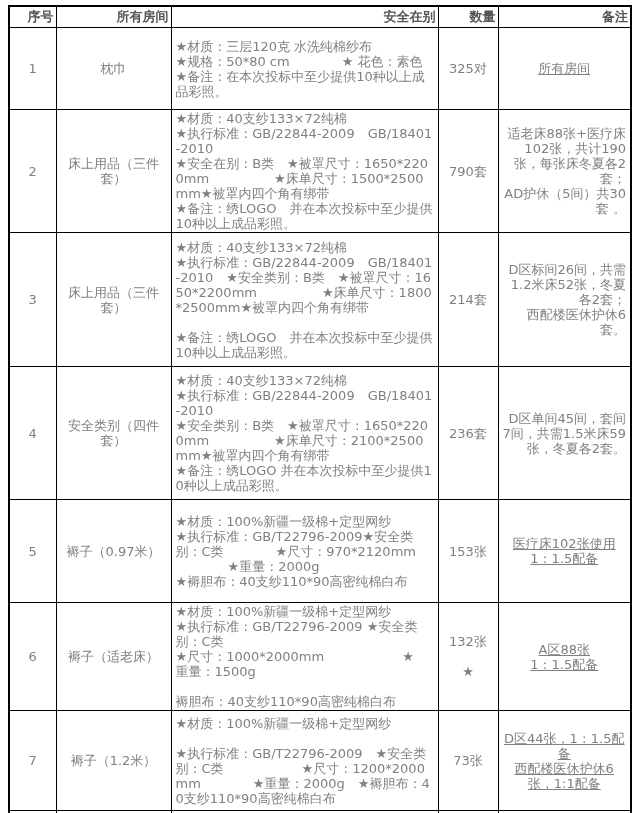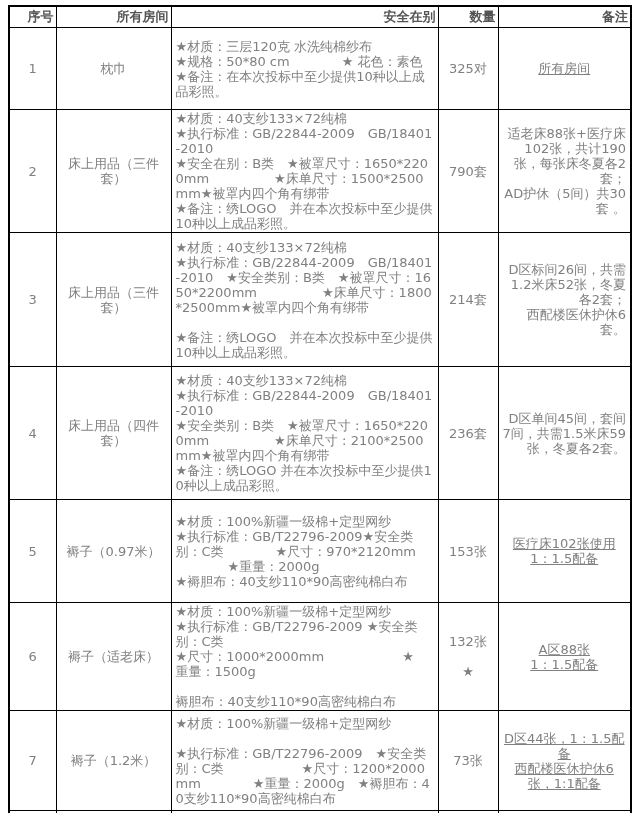--- a/index.html
+++ b/index.html
@@ -118,21 +118,21 @@
           <td class="cell-spec">★材质：40支纱133×72纯棉
 ★执行标准：GB/22844-2009　GB/18401-2010　★安全类别：B类　★被罩尺寸：1650*2200mm　　　　　★床单尺寸：1800*2500mm★被罩内四个角有绑带
 
 ★备注：绣LOGO　并在本次投标中至少提供10种以上成品彩照。</td>
           <td class="cell-qty">214套</td>
           <td class="cell-remark align-left">D区标间26间，共需1.2米床52张，冬夏各2套；
 西配楼医休护休6套。</td>
         </tr>
         <tr>
           <td class="cell-no">4</td>
-          <td class="cell-name">床上用品（四件套）</td>
+          <td class="cell-name">安全类别（四件套）</td>
           <td class="cell-spec">★材质：40支纱133×72纯棉
 ★执行标准：GB/22844-2009　GB/18401-2010
 ★安全类别：B类　★被罩尺寸：1650*2200mm　　　　　★床单尺寸：2100*2500mm★被罩内四个角有绑带
 ★备注：绣LOGO 并在本次投标中至少提供10种以上成品彩照。</td>
           <td class="cell-qty">236套</td>
           <td class="cell-remark align-left">D区单间45间，套间7间，共需1.5米床59张，冬夏各2套。</td>
         </tr>
         <tr>
           <td class="cell-no">5</td>
           <td class="cell-name">褥子（0.97米）</td>

